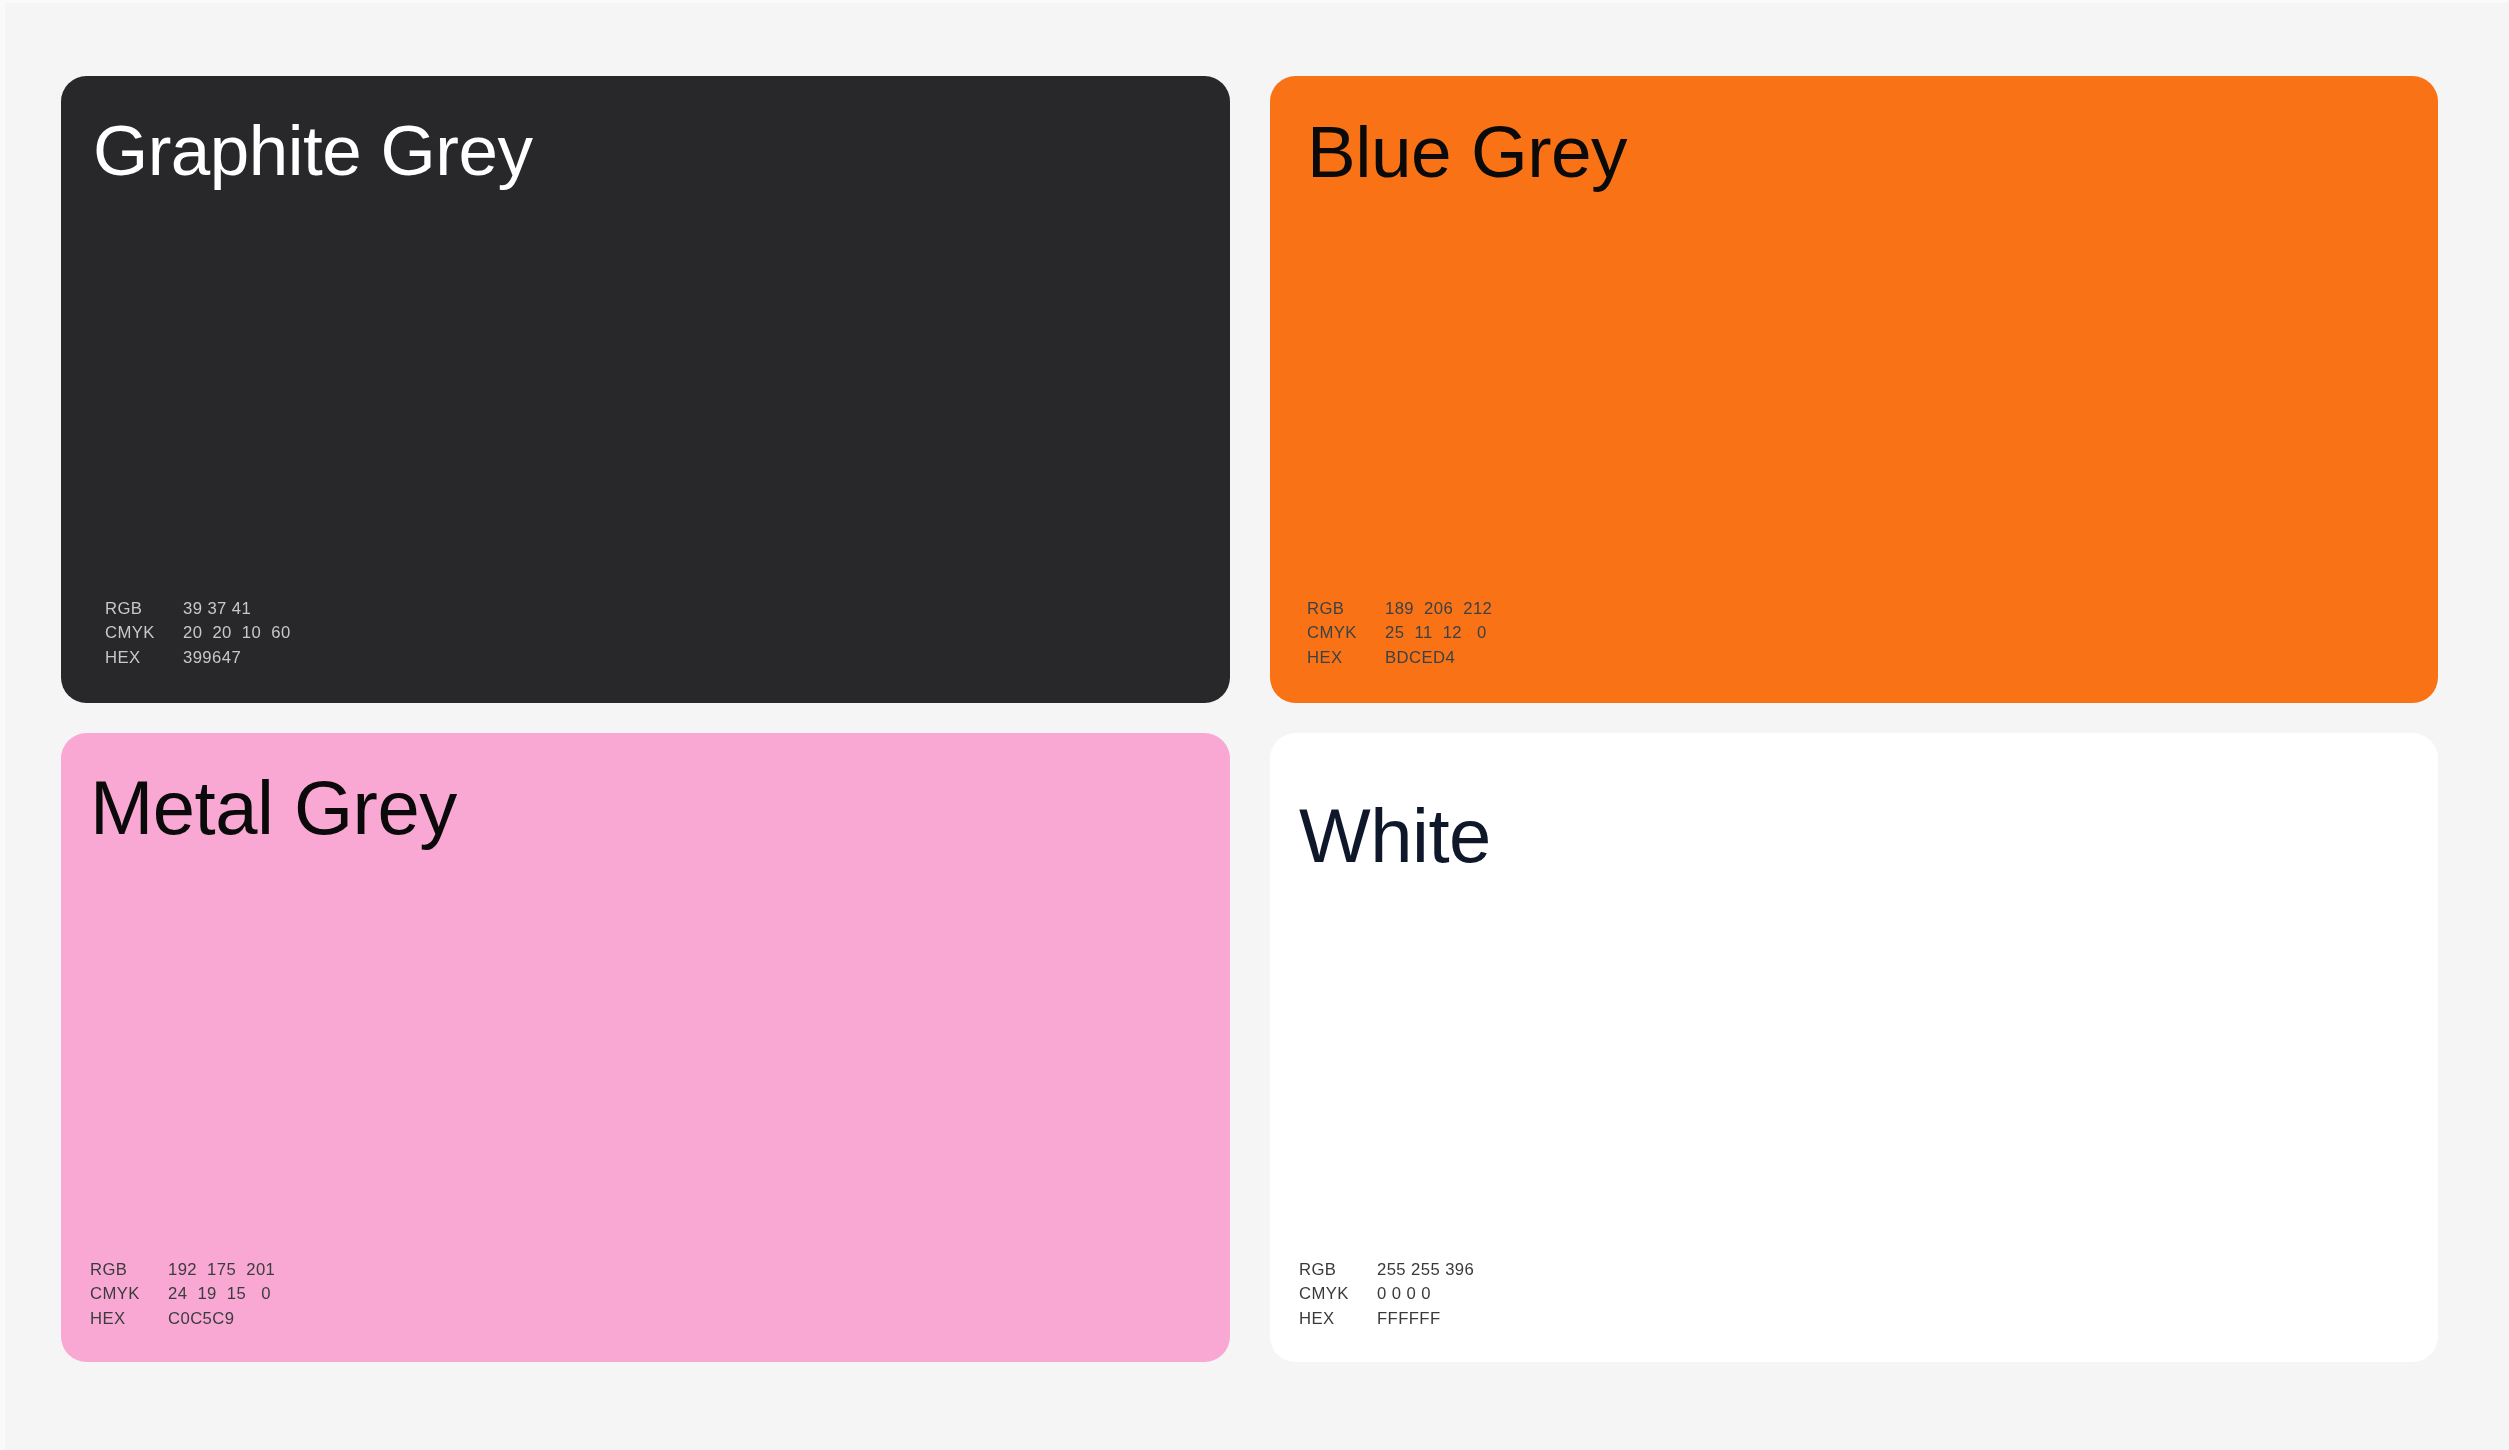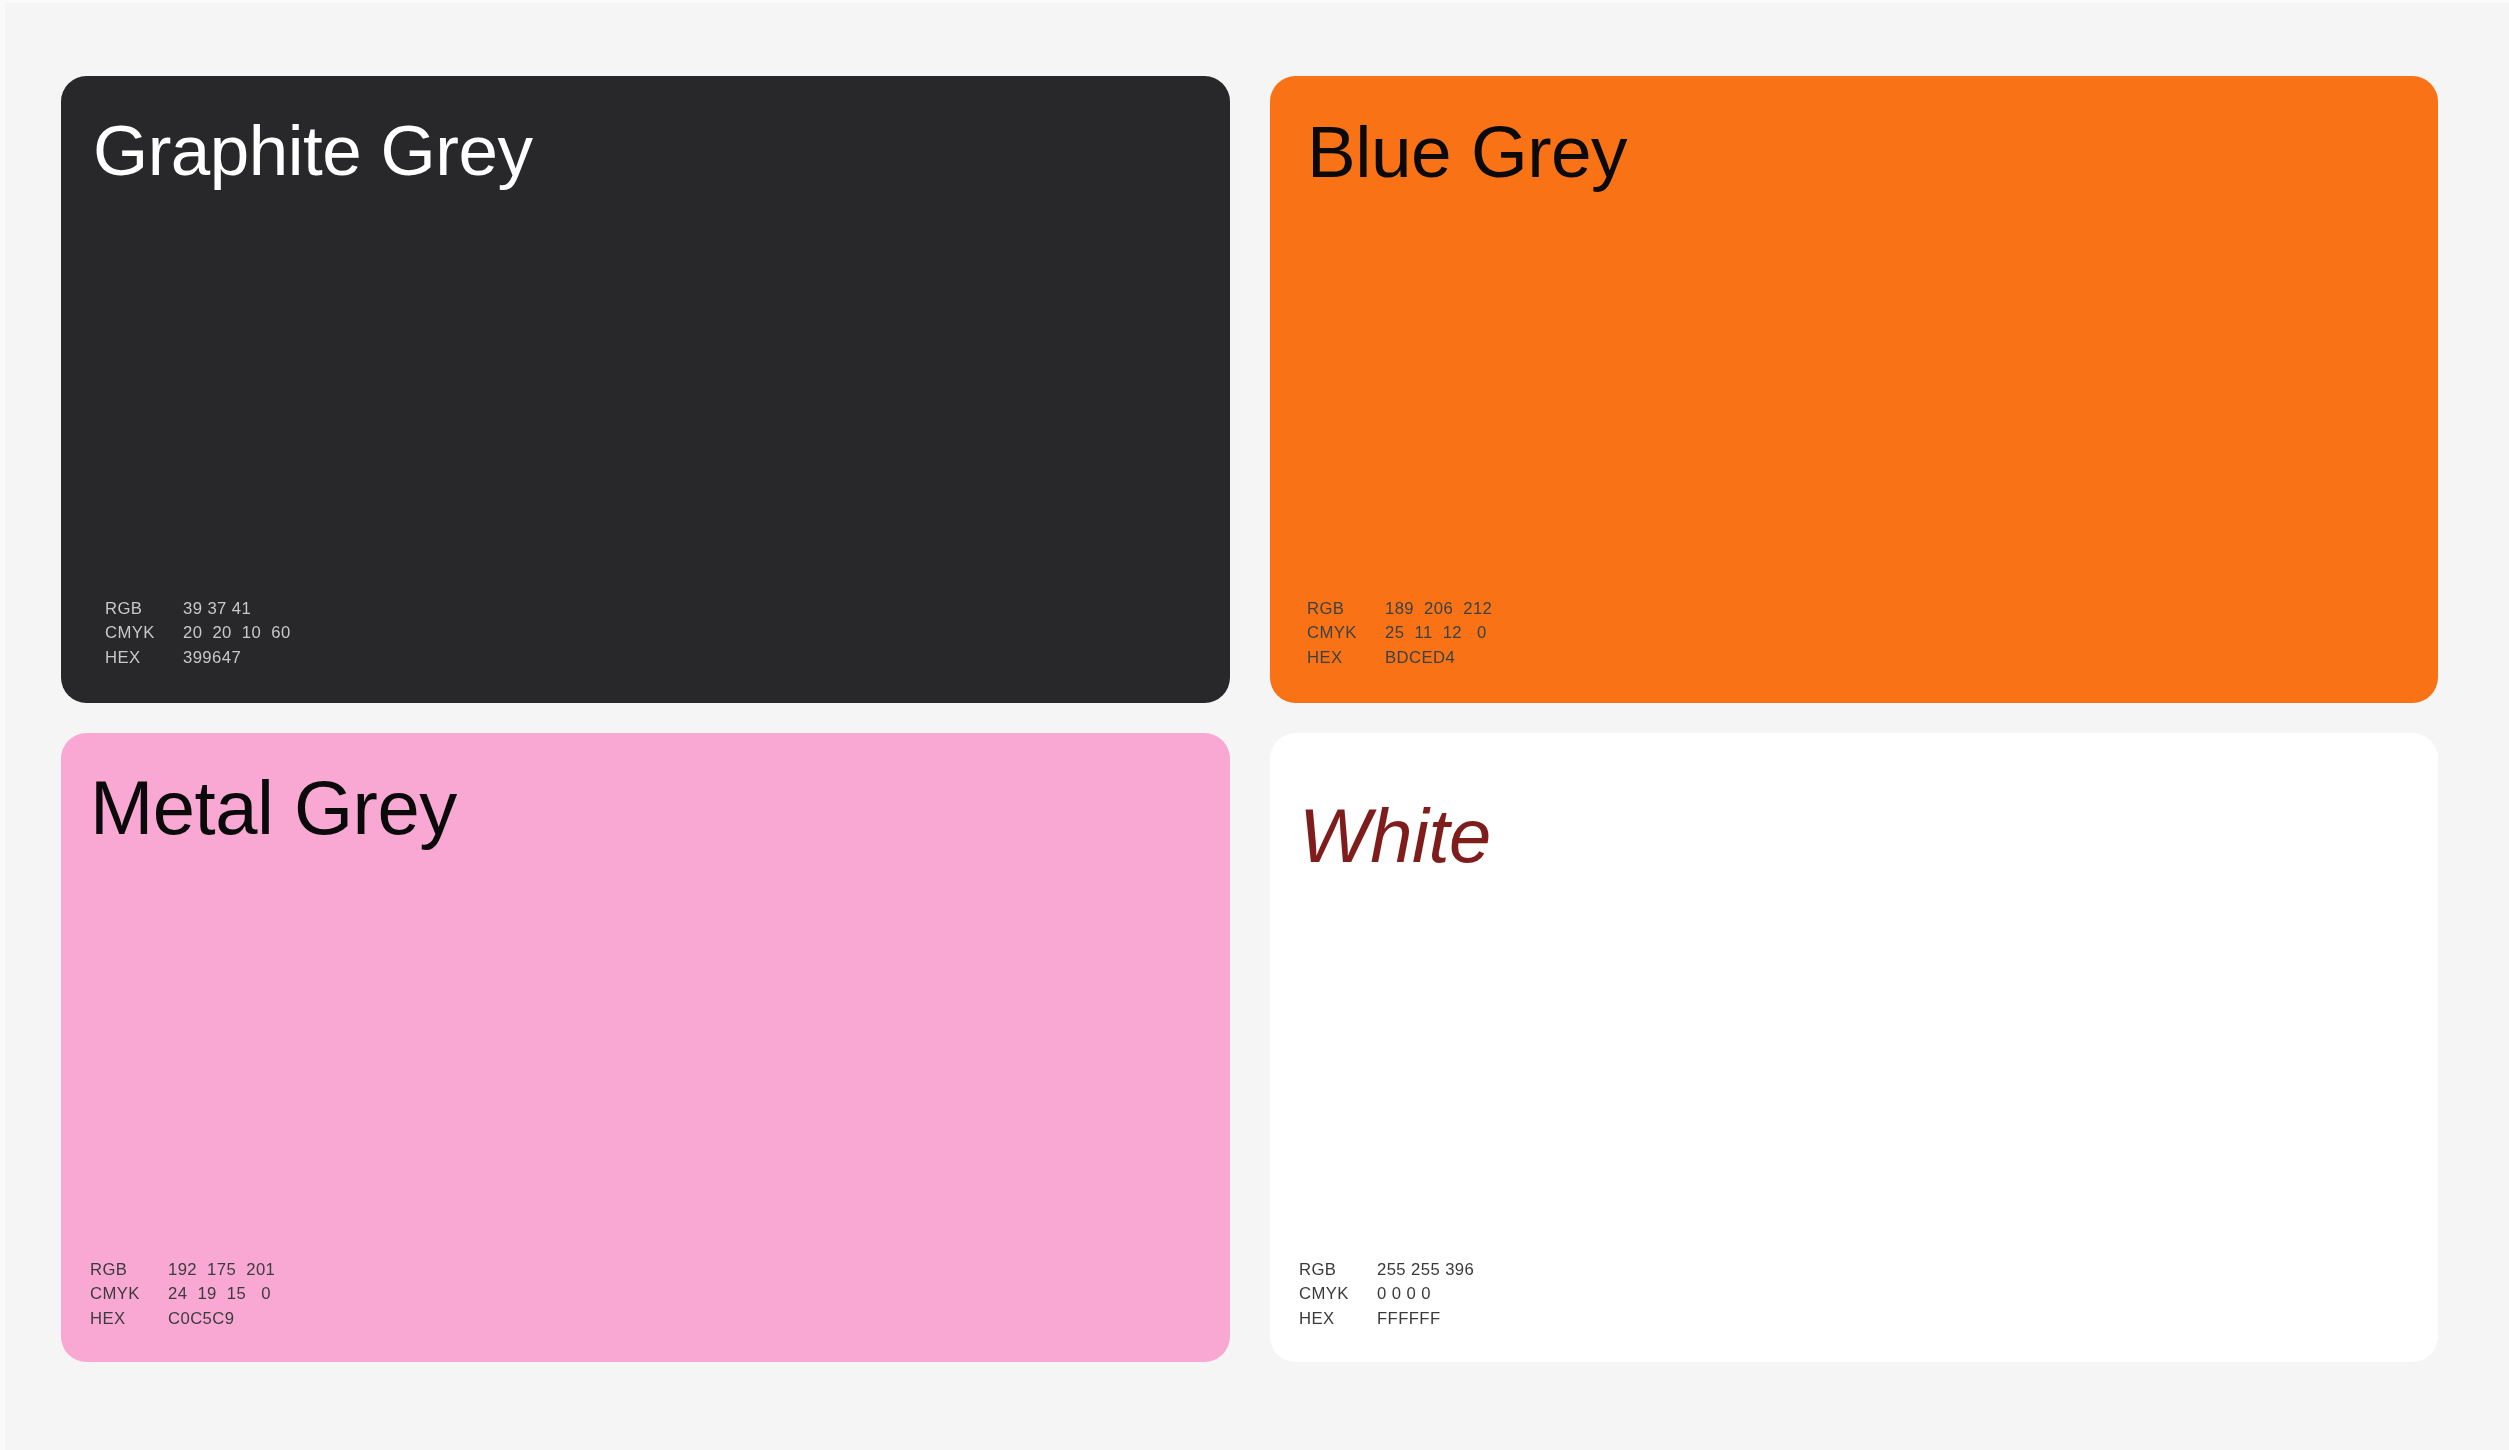--- a/index.html
+++ b/index.html
@@ -153,21 +153,21 @@
           <span class="spec-value">24  19  15   0</span>
         </div>
         <div class="spec-row">
           <span class="spec-label">HEX</span>
           <span class="spec-value">C0C5C9</span>
         </div>
       </div>
     </div>
 
     <div class="swatch-card card-pos-3" style="background: rgb(255, 255, 255);">
-      <div class="swatch-title" style="color: #7f1d1d; font-style: italic;">White</div>
+      <div class="swatch-title" style="color: #0f172a;">White</div>
       <div class="swatch-specs" style="color: rgb(58, 58, 60);">
         <div class="spec-row">
           <span class="spec-label">RGB</span>
           <span class="spec-value">255 255 396</span>
         </div>
         <div class="spec-row">
           <span class="spec-label">CMYK</span>
           <span class="spec-value">0 0 0 0</span>
         </div>
         <div class="spec-row">

